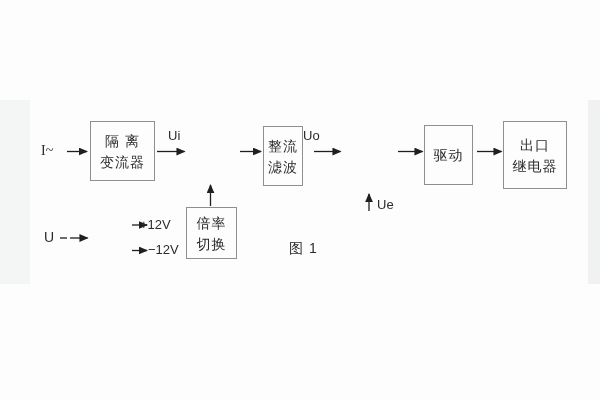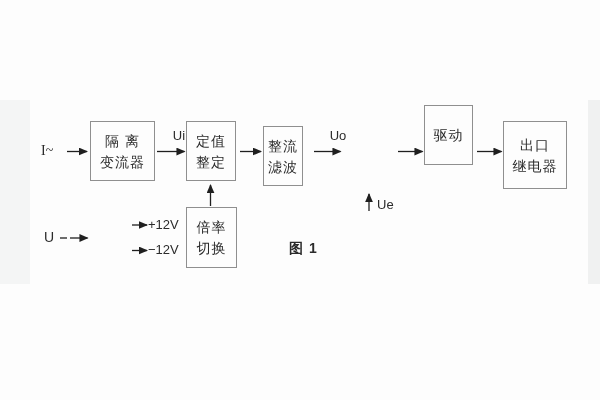--- a/index.html
+++ b/index.html
@@ -29,27 +29,26 @@
     letter-spacing:1px;
     box-sizing:border-box;
   }
   .box span{white-space:pre;}
   .lbl{
     position:absolute;
     font-size:13px;
     line-height:14px;
     white-space:pre;
   }
-  .lbl.center{text-align:center;}
+  .lbl.center{text-align:left;}
   .lbl-serif{font-family:"Liberation Serif", serif;font-size:14px;}
   .caption{
     position:absolute;
     font-size:14px;
     letter-spacing:1px;
-    font-weight:bold;
   }
 </style>
 </head>
 <body>
 
 <div class="stage">
 
   <div class="scan-band band-left"></div>
   <div class="scan-band band-right"></div>
 
@@ -73,56 +72,52 @@
       <line x1="210.5" y1="206" x2="210.5" y2="185" marker-end="url(#arr)"></line>
       <line x1="369" y1="211" x2="369" y2="194" marker-end="url(#arr)"></line>
     </g>
   </svg>
 
   <div class="box" style="left:90px;top:121px;width:65px;height:60px">
     <span>隔 离</span>
     <span>变流器</span>
   </div>
 
-  <div class="box" style="left:186px;top:121px;width:50px;height:60px">
-    <span>定值</span>
-    <span>整定</span>
-  </div>
 
   <div class="box" style="left:263px;top:126px;width:40px;height:60px">
     <span>整流</span>
     <span>滤波</span>
   </div>
 
 
-  <div class="box" style="left:424px;top:105px;width:49px;height:60px">
+  <div class="box" style="left:424px;top:125px;width:49px;height:60px">
     <span>驱动</span>
   </div>
 
   <div class="box" style="left:503px;top:121px;width:64px;height:68px">
     <span>出口</span>
     <span>继电器</span>
   </div>
 
 
-  <div class="box" style="left:186px;top:207px;width:51px;height:61px">
+  <div class="box" style="left:186px;top:207px;width:51px;height:52px">
     <span>倍率</span>
     <span>切换</span>
   </div>
 
 
   <div class="lbl lbl-serif" style="left:41px;top:144px">I~</div>
 
   <div class="lbl" style="left:44px;top:230px;font-size:14px">U</div>
 
   <div class="lbl center" style="left:168px;top:129px;width:22px">Ui</div>
 
-  <div class="lbl center" style="left:327px;top:129px;width:22px">Uo</div>
+  <div class="lbl center" style="left:303px;top:129px;width:22px">Uo</div>
 
   <div class="lbl" style="left:377px;top:198px">Ue</div>
 
-  <div class="lbl" style="left:148px;top:218px">+12V</div>
+  <div class="lbl" style="left:140px;top:218px">+12V</div>
 
   <div class="lbl" style="left:148px;top:243px">−12V</div>
 
   <div class="caption" style="left:289px;top:240px">图 1</div>
 
 </div>
 
 </body></html>

